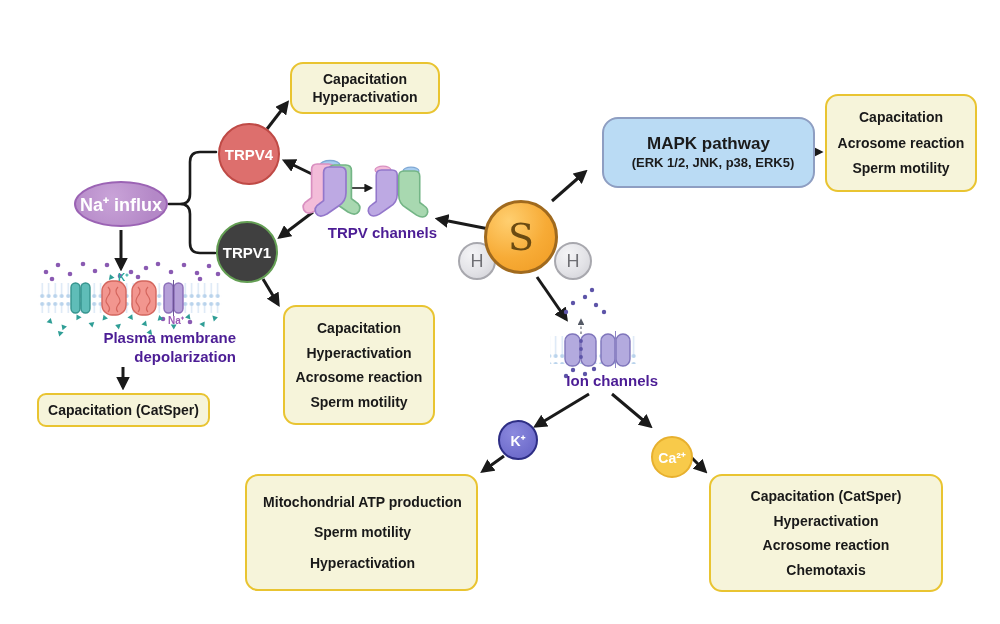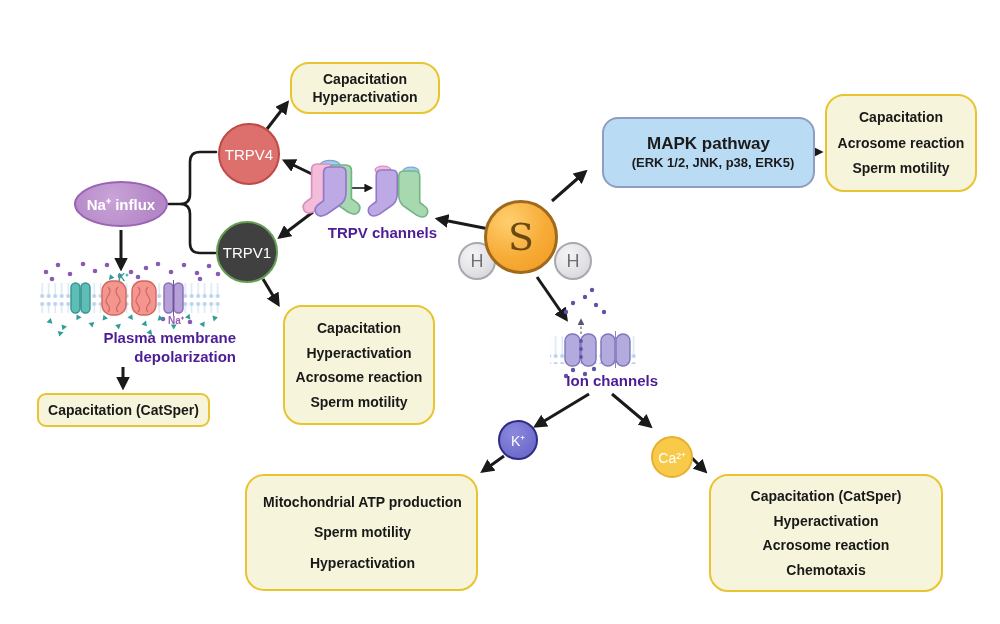--- a/index.html
+++ b/index.html
@@ -1,27 +1,27 @@
 <!DOCTYPE html>
 <html><head>
 <meta charset="utf-8">
 <style>
   html,body{margin:0;padding:0;background:#ffffff;}
   .canvas{position:relative;width:1000px;height:624px;background:#ffffff;overflow:hidden;
           font-family:"Liberation Sans",sans-serif;}
   .layer{position:absolute;left:0;top:0;width:1000px;height:624px;}
   
   .obox{position:absolute;box-sizing:border-box;background:#f6f4da;border:2.5px solid #e9c431;
-        border-radius:19px;display:flex;flex-direction:column;justify-content:space-evenly;
+        border-radius:13px;display:flex;flex-direction:column;justify-content:space-evenly;
         align-items:center;text-align:center;font-weight:bold;color:#191919;font-size:14px;
         padding:4px 6px;line-height:1.15;}
   .obox.single{justify-content:center;}
   
   .ncirc{position:absolute;box-sizing:border-box;border-radius:50%;display:flex;
-         align-items:center;justify-content:center;color:#ffffff;font-weight:normal;}
+         align-items:center;justify-content:center;color:#ffffff;font-weight:bold;}
   .oval{position:absolute;box-sizing:border-box;border-radius:50%;display:flex;
         align-items:center;justify-content:center;color:#ffffff;font-weight:bold;}
   .plainlabel{position:absolute;font-weight:bold;color:#4c1d95;text-align:right;}
   .mapkbox{position:absolute;box-sizing:border-box;background:#badbf4;border:2.5px solid #8e9ec2;
            border-radius:16px;display:flex;flex-direction:column;justify-content:center;
            align-items:center;text-align:center;color:#1b1b1b;}
   .mapk-title{font-size:17px;font-weight:bold;line-height:20px;}
   .mapk-sub{font-size:13px;font-weight:bold;line-height:17px;margin-left:9px;}
   
   .hcirc{position:absolute;box-sizing:border-box;border-radius:50%;
@@ -208,21 +208,21 @@
     <div>Hyperactivation</div>
     <div>Acrosome reaction</div>
     <div>Chemotaxis</div>
   </div>
 
   <div class="mapkbox" style="left:602px;top:117px;width:213px;height:71px;">
     <div class="mapk-title">MAPK pathway</div>
     <div class="mapk-sub">(ERK 1/2, JNK, p38, ERK5)</div>
   </div>
 
-  <div class="oval" style="left:74px;top:181px;width:94px;height:46px;font-size:15px;
+  <div class="oval" style="left:74px;top:181px;width:94px;height:46px;font-size:18px;
               background:radial-gradient(circle at 40% 35%, #c9a3d8 0%, #b488c7 70%);
               border:2.5px solid #9b63b4;">
     <span>Na⁺ influx</span>
   </div>
 
   <div class="ncirc" style="left:218px;top:123px;width:62px;height:62px;font-size:15px;
               background:#dd6f6d;border:2.5px solid #bf4a46;">
     <span>TRPV4</span>
   </div>
 

